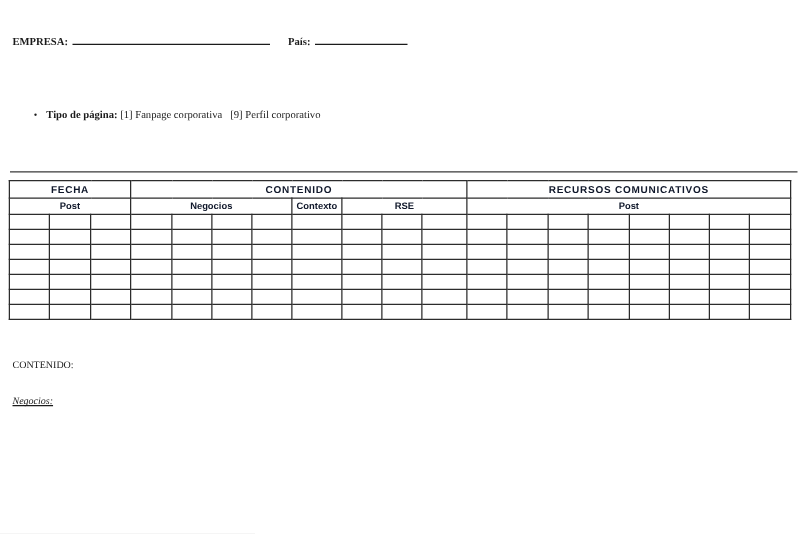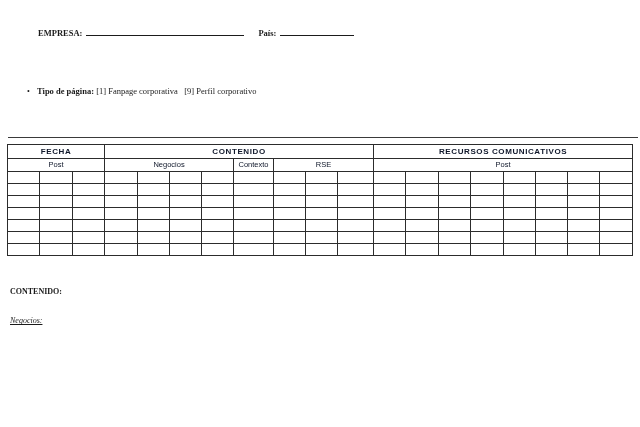--- a/index.html
+++ b/index.html
@@ -4,21 +4,21 @@
 <style>
   html,body{margin:0;padding:0;background:#e8e8e8;}
   .page{
     width:640px;height:427px;background:#ffffff;margin:0 auto;
     font-family:"Liberation Serif", serif;color:#1b1b1b;
     position:relative;overflow:hidden;box-sizing:border-box;
     padding:4px 8px 0 10px;
   }
   
   .form-head{font-size:8.5px;line-height:11.5px;white-space:pre;}
-  .line1{display:block;margin-left:28px;}
+  .line1{display:block;}
   .b{font-weight:bold;}
   .blank{display:inline-block;border-bottom:1px solid #1b1b1b;height:8px;vertical-align:baseline;}
   .blank.empresa{width:158px;margin-left:4px;}
   .blank.pais{width:74px;margin-left:4px;}
   .blank.anio{width:60px;margin-left:4px;}
   .pais-label{margin-left:14px;}
   .anio-label{margin-left:26px;}
   .bullet-line{display:block;padding-left:17px;}
   .bullet{display:inline-block;width:10px;font-size:8px;}
   .hrule{border-top:1.4px solid #3a3a3a;margin:5px 0 0 -2px;width:630px;height:0;}
@@ -26,26 +26,26 @@
   table.grid{
     border-collapse:collapse;table-layout:fixed;width:625px;
     margin:6px 0 0 -3px;
     font-family:"Liberation Sans", sans-serif;color:#0f172a;
   }
   table.grid td,table.grid th{
     border:1px solid #2c2c2c;padding:0;text-align:center;vertical-align:middle;
     overflow:hidden;font-weight:normal;
   }
   tr.group-row th{height:13px;font-size:8px;font-weight:bold;letter-spacing:0.6px;}
-  tr.sub-row td{height:12px;font-size:7.5px;}
+  tr.sub-row td{height:12px;font-size:7.5px;font-weight:bold;}
   tr.code-row td{height:14px;font-size:7.5px;}
   tr.empty-row td{height:11px;}
   
   .legend{font-size:8px;line-height:9.8px;white-space:pre-wrap;}
-  .legend .title{font-weight:bold;}
+  .legend .title{font-weight:normal;}
   .legend .subhead{font-style:italic;text-decoration:underline;}
   .contenido{margin-top:12px;}
 </style>
 </head>
 <body>
 
 <div class="page">
 
   <div class="form-head">
     <span class="line1"><span class="b">EMPRESA:</span><span class="blank empresa"></span><span class="b pais-label">País:</span><span class="blank pais"></span></span>

